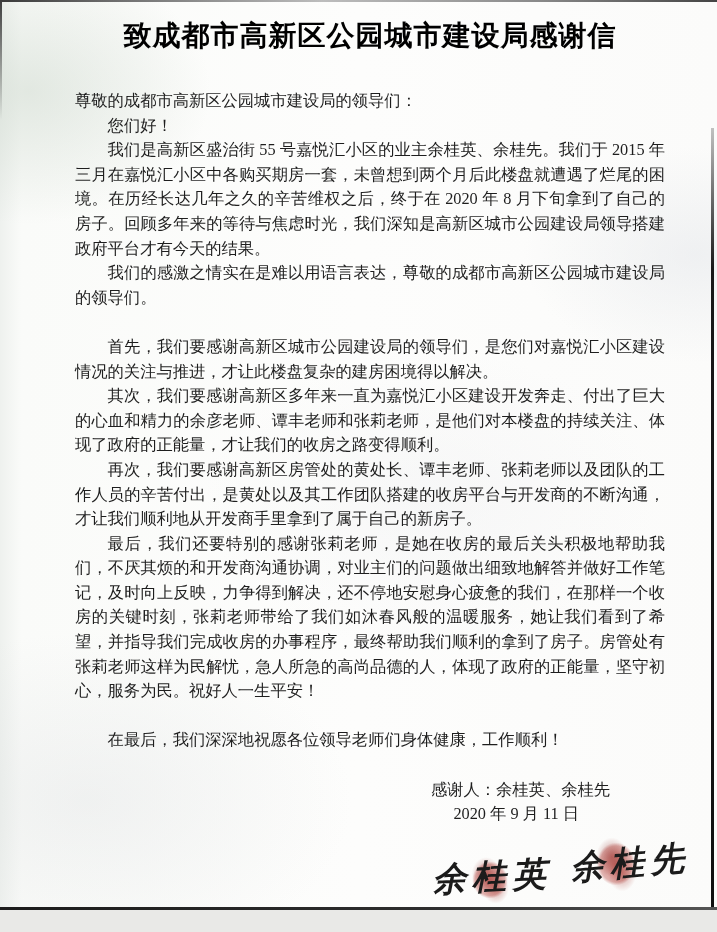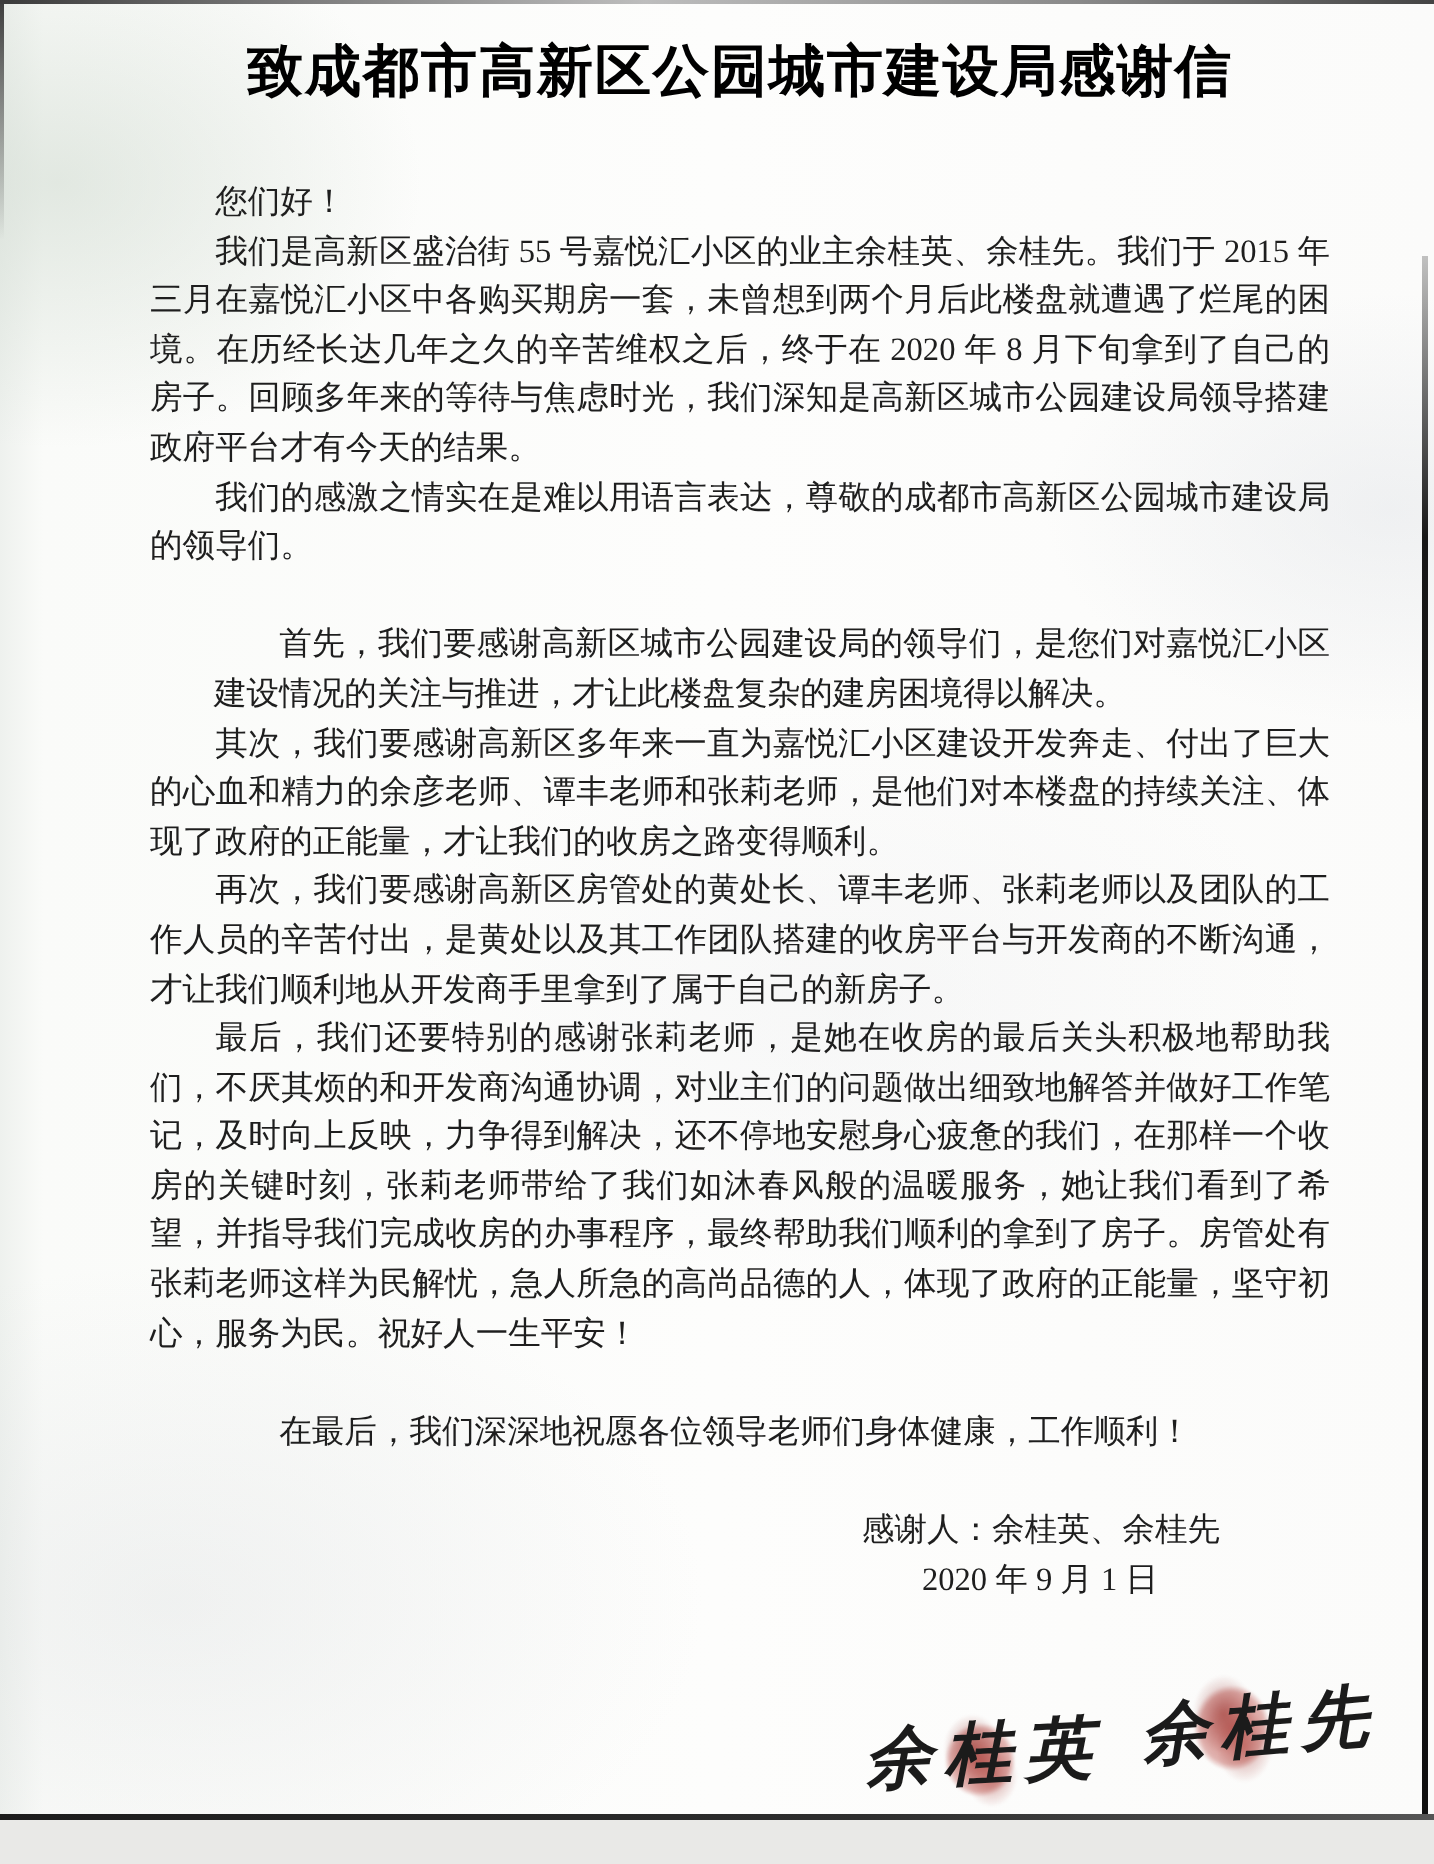--- a/index.html
+++ b/index.html
@@ -40,21 +40,21 @@
     font-weight: 700;
     font-size: 28px;
     line-height: 40px;
     letter-spacing: 1px;
     color: #000;
     text-align: center;
     margin: 0 0 33px 0;
   }
   .salutation { margin: 0; }
   .para { margin: 0; text-indent: 2em; }
-  .gap-before { margin-top: 24.6px; margin-left: 32px; }
+  .gap-before { margin-top: 24.6px; }
 
   .signoff-name { margin: 24.6px 0 0 0; text-align: right; padding-right: 55px; }
   .signoff-date { margin: 0; text-align: right; padding-right: 86px; }
 
   
   .sig {
     position: absolute;
     font-family: "Liberation Serif", "DejaVu Serif", serif;
     font-style: italic;
     font-weight: 700;
@@ -83,32 +83,33 @@
 <div class="scan">
 
   <div class="edge-top"></div>
   <div class="edge-left"></div>
   <div class="edge-right"></div>
   <div class="edge-bottom"></div>
 
   <div class="letter">
     <h1 class="title">致成都市高新区公园城市建设局感谢信</h1>
 
+    <p class="salutation">尊敬的成都市高新区公园城市建设局的领导们：</p>
 
     <p class="para">您们好！</p>
     <p class="para">我们是高新区盛治街 55 号嘉悦汇小区的业主余桂英、余桂先。我们于 2015 年三月在嘉悦汇小区中各购买期房一套，未曾想到两个月后此楼盘就遭遇了烂尾的困境。在历经长达几年之久的辛苦维权之后，终于在 2020 年 8 月下旬拿到了自己的房子。回顾多年来的等待与焦虑时光，我们深知是高新区城市公园建设局领导搭建政府平台才有今天的结果。</p>
     <p class="para">我们的感激之情实在是难以用语言表达，尊敬的成都市高新区公园城市建设局的领导们。</p>
     <p class="para gap-before">首先，我们要感谢高新区城市公园建设局的领导们，是您们对嘉悦汇小区建设情况的关注与推进，才让此楼盘复杂的建房困境得以解决。</p>
     <p class="para">其次，我们要感谢高新区多年来一直为嘉悦汇小区建设开发奔走、付出了巨大的心血和精力的余彦老师、谭丰老师和张莉老师，是他们对本楼盘的持续关注、体现了政府的正能量，才让我们的收房之路变得顺利。</p>
     <p class="para">再次，我们要感谢高新区房管处的黄处长、谭丰老师、张莉老师以及团队的工作人员的辛苦付出，是黄处以及其工作团队搭建的收房平台与开发商的不断沟通，才让我们顺利地从开发商手里拿到了属于自己的新房子。</p>
     <p class="para">最后，我们还要特别的感谢张莉老师，是她在收房的最后关头积极地帮助我们，不厌其烦的和开发商沟通协调，对业主们的问题做出细致地解答并做好工作笔记，及时向上反映，力争得到解决，还不停地安慰身心疲惫的我们，在那样一个收房的关键时刻，张莉老师带给了我们如沐春风般的温暖服务，她让我们看到了希望，并指导我们完成收房的办事程序，最终帮助我们顺利的拿到了房子。房管处有张莉老师这样为民解忧，急人所急的高尚品德的人，体现了政府的正能量，坚守初心，服务为民。祝好人一生平安！</p>
     <p class="para gap-before">在最后，我们深深地祝愿各位领导老师们身体健康，工作顺利！</p>
 
     <p class="signoff-name">感谢人：余桂英、余桂先</p>
-    <p class="signoff-date">2020 年 9 月 1 日</p>
+    <p class="signoff-date">2020 年 9 月 11 日</p>
   </div>
 
   <div class="thumbprint print-1"></div>
   <div class="thumbprint print-2"></div>
   <div class="sig sig-1">余桂英</div>
   <div class="sig sig-2">余桂先</div>
 
 </div>
 
 </body></html>

